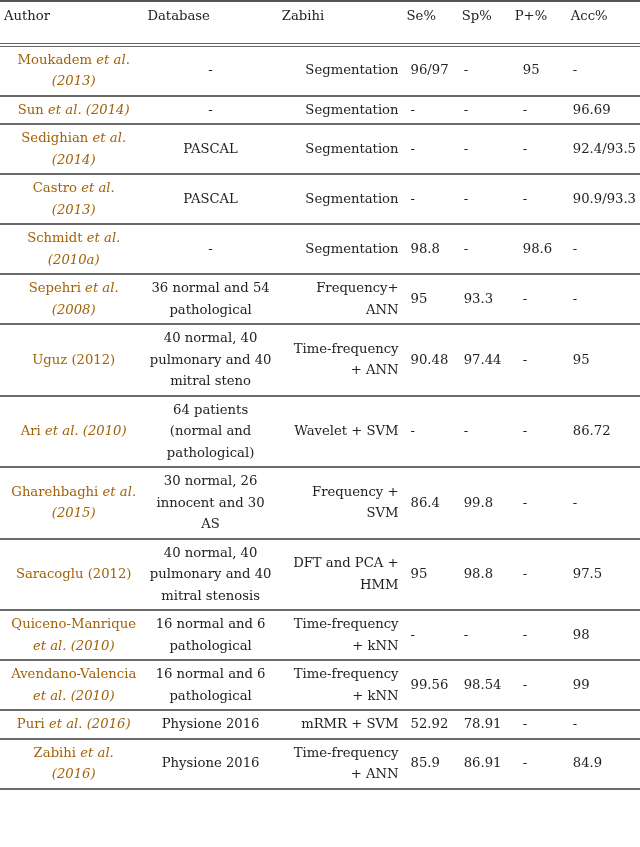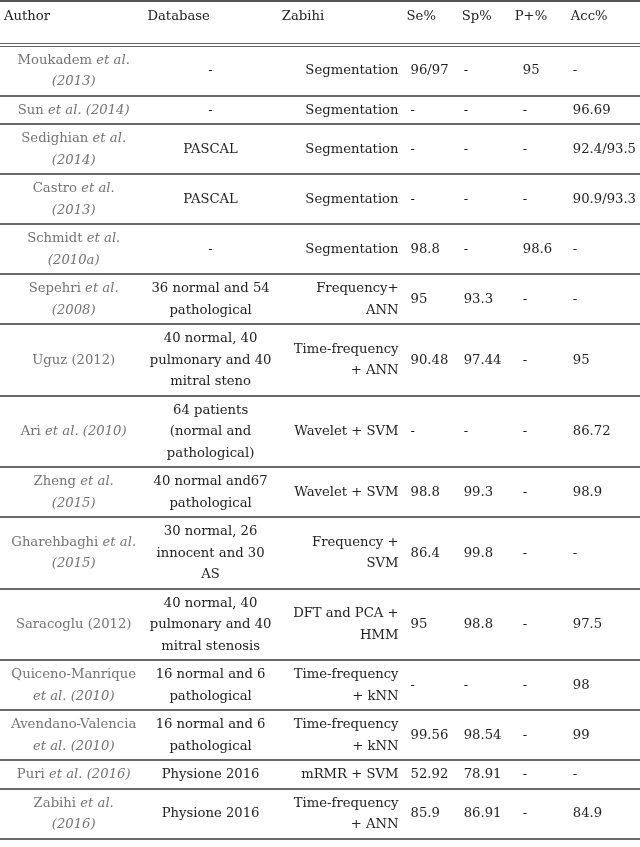--- a/index.html
+++ b/index.html
@@ -1,21 +1,21 @@
 <!DOCTYPE html>
 <html><head>
 <meta charset="utf-8">
 <style>
   html, body { margin: 0; padding: 0; background: #ffffff; }
   body { width: 640px; height: 847px; overflow: hidden; font-family: "DejaVu Serif", "Liberation Serif", serif; color: #222; }
   table { border-collapse: collapse; width: 640px; font-size: 13.2px; line-height: 21.5px; }
   .top-rule td, .top-rule th { border-top: 2px solid #555; }
   th { font-weight: normal; text-align: left; padding: 3px 4px 16px; border-bottom: 4px double #666; }
   td { padding: 2px 4px 3px; vertical-align: middle; border-bottom: 2px solid #6a6a6a; }
-  td.author { text-align: center; color: #737373; width: 150px; padding-left: 10px; padding-right: 6px; }
+  td.author { text-align: center; color: #a16207; width: 150px; padding-left: 10px; padding-right: 6px; }
   td.author .et { font-style: italic; }
   td.author .yr-it { font-style: italic; }
   td.db { text-align: center; width: 148px; }
   td.method { text-align: right; width: 130px; }
   td.num { text-align: left; padding-left: 6px; }
   td.se { width: 46px; padding-left: 8px; }
   td.sp { width: 46px; }
   td.pp { width: 46px; padding-left: 12px; }
   td.acc { padding-left: 6px; }
   th.author { width: 150px; }
@@ -110,29 +110,20 @@
   <tr>
     <td class="author"><span>Ari</span> <span class="et">et al.</span> <span class="yr yr-it">(2010)</span></td>
     <td class="db">64 patients (normal and pathological)</td>
     <td class="method">Wavelet + SVM</td>
     <td class="num se">-</td>
     <td class="num sp">-</td>
     <td class="num pp">-</td>
     <td class="num acc">86.72</td>
   </tr>
 
-  <tr>
-    <td class="author"><span>Zheng</span> <span class="et">et al.</span> <span class="yr yr-it">(2015)</span></td>
-    <td class="db">40 normal and67 pathological</td>
-    <td class="method">Wavelet + SVM</td>
-    <td class="num se">98.8</td>
-    <td class="num sp">99.3</td>
-    <td class="num pp">-</td>
-    <td class="num acc">98.9</td>
-  </tr>
 
   <tr>
     <td class="author"><span>Gharehbaghi</span> <span class="et">et al.</span> <span class="yr yr-it">(2015)</span></td>
     <td class="db">30 normal, 26 innocent and 30 AS</td>
     <td class="method">Frequency + SVM</td>
     <td class="num se">86.4</td>
     <td class="num sp">99.8</td>
     <td class="num pp">-</td>
     <td class="num acc">-</td>
   </tr>

